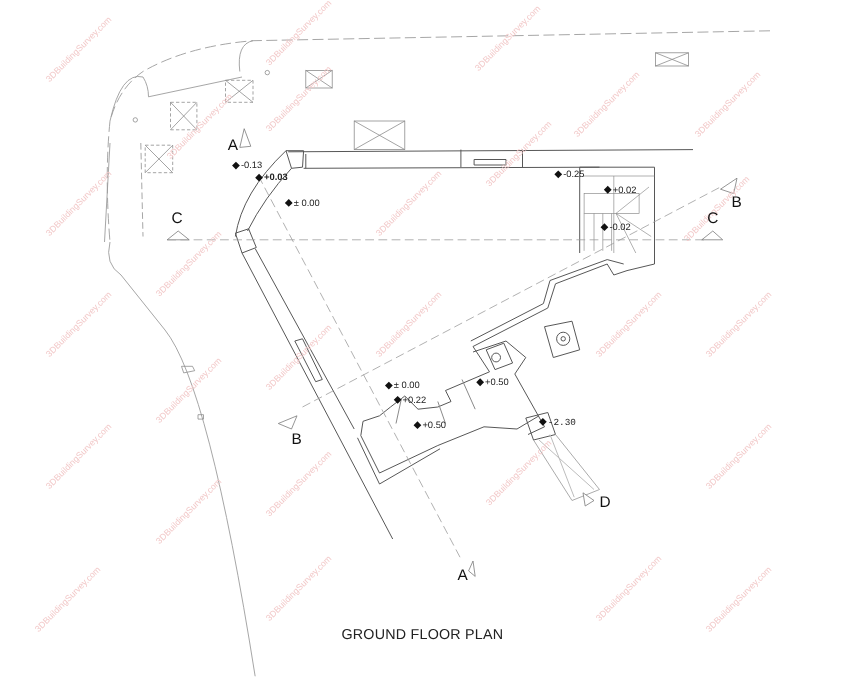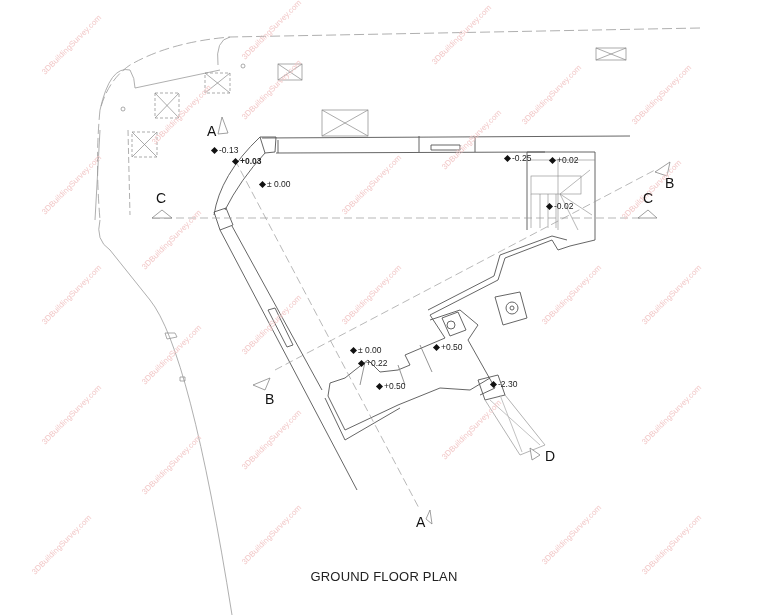--- a/index.html
+++ b/index.html
@@ -165,21 +165,21 @@
 <div class="sec-label" style="left:265px;top:392px;">B</div>
 <div class="sec-label" style="left:665px;top:176px;">B</div>
 <div class="sec-label" style="left:156px;top:191px;">C</div>
 <div class="sec-label" style="left:643px;top:191px;">C</div>
 <div class="sec-label" style="left:545px;top:449px;">D</div>
 
 <div class="lvl" style="left:212px;top:146px;"><span class="mk"></span><span>-0.13</span></div>
 <div class="lvl" style="left:233px;top:157px;font-weight:bold;"><span class="mk"></span><span>+0.03</span></div>
 <div class="lvl" style="left:260px;top:180px;"><span class="mk"></span><span>± 0.00</span></div>
 <div class="lvl" style="left:505px;top:122px;margin-top:32px;"><span class="mk"></span><span>-0.25</span></div>
-<div class="lvl" style="left:550px;top:156px;"><span class="mk"></span><span>+0.02</span></div>
+<div class="lvl" style="left:550px;top:168px;"><span class="mk"></span><span>+0.02</span></div>
 <div class="lvl" style="left:511px;top:202px;padding-left:36px;"><span class="mk"></span><span>-0.02</span></div>
 <div class="lvl" style="left:351px;top:346px;"><span class="mk"></span><span>± 0.00</span></div>
 <div class="lvl" style="left:359px;top:359px;"><span class="mk"></span><span>+0.22</span></div>
 <div class="lvl" style="left:377px;top:382px;"><span class="mk"></span><span>+0.50</span></div>
 <div class="lvl" style="left:434px;top:343px;"><span class="mk"></span><span>+0.50</span></div>
-<div class="lvl" style="left:491px;top:380px;"><span class="mk"></span><span>-2.30</span></div>
+<div class="lvl" style="left:491px;top:380px;font-family:Liberation Mono, monospace;"><span class="mk"></span><span>-2.30</span></div>
 
 <div class="title">GROUND FLOOR PLAN</div>
 
 </body></html>

